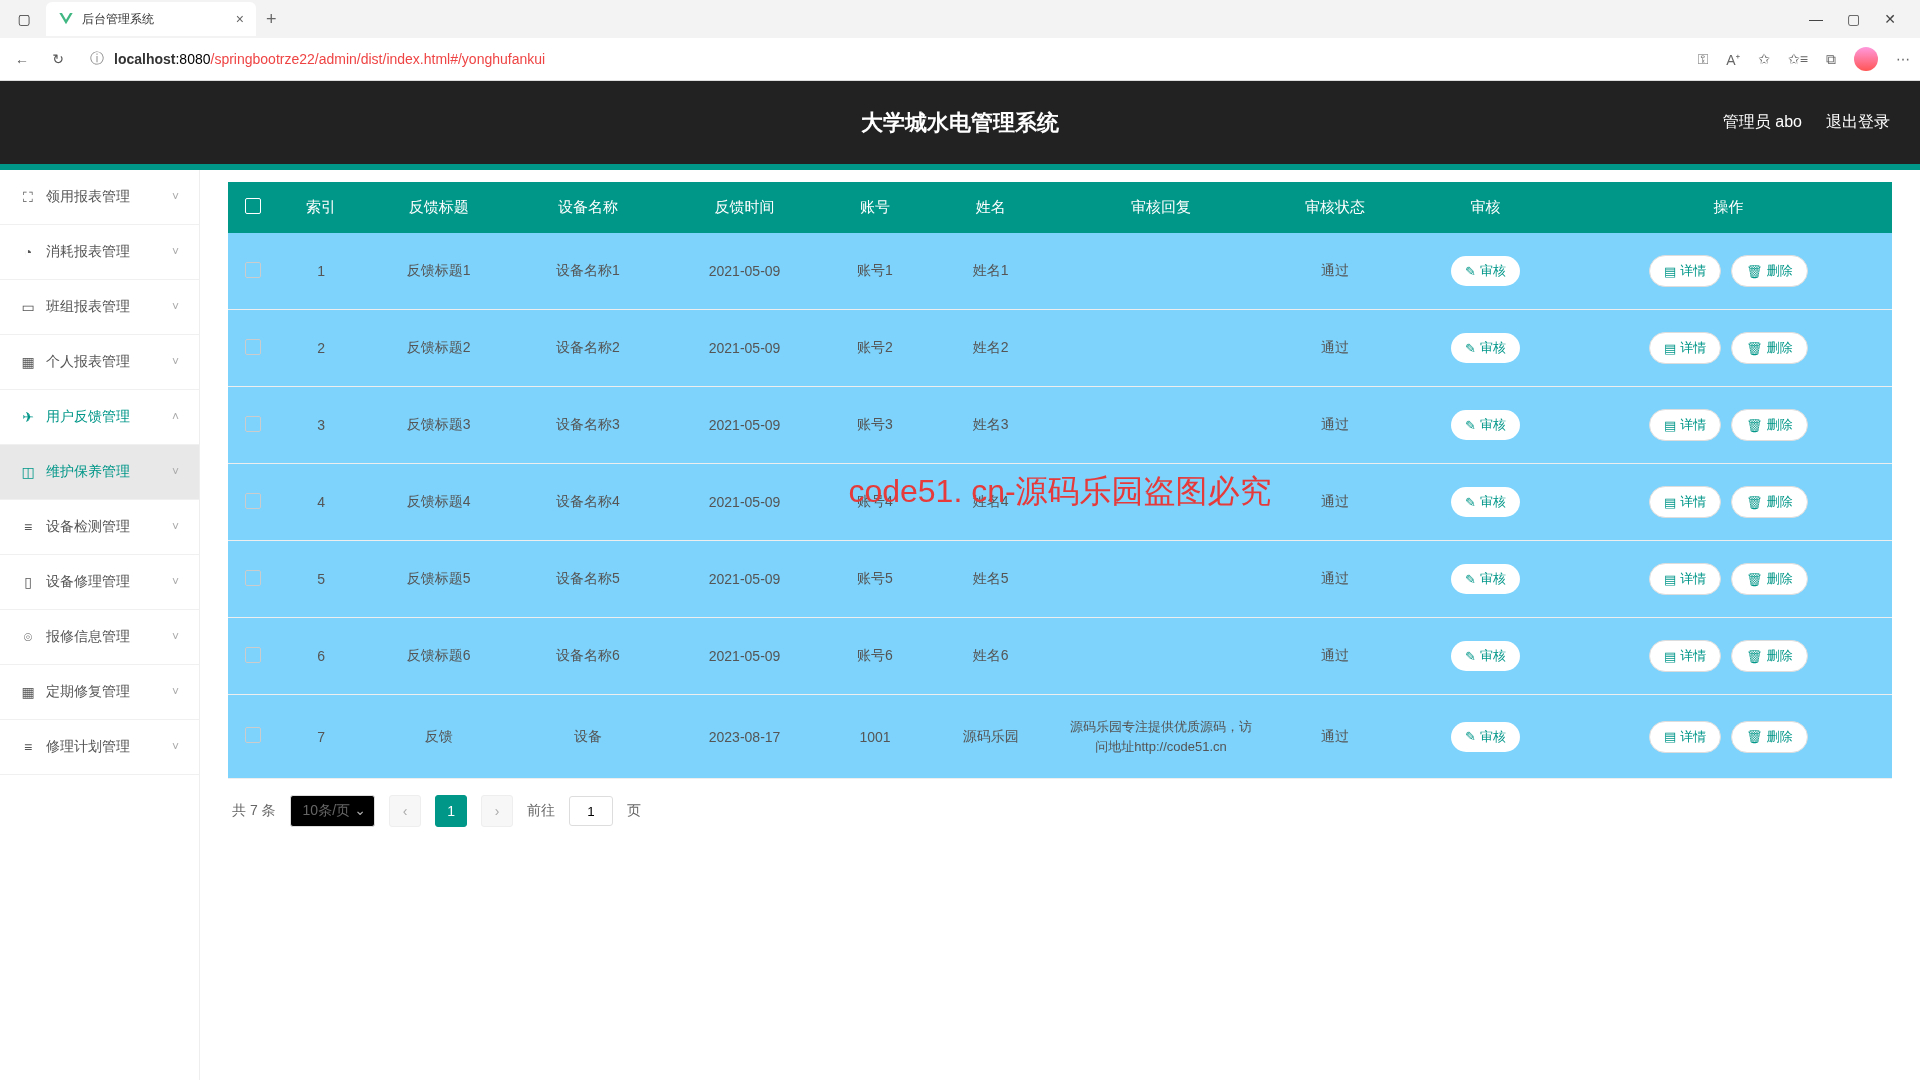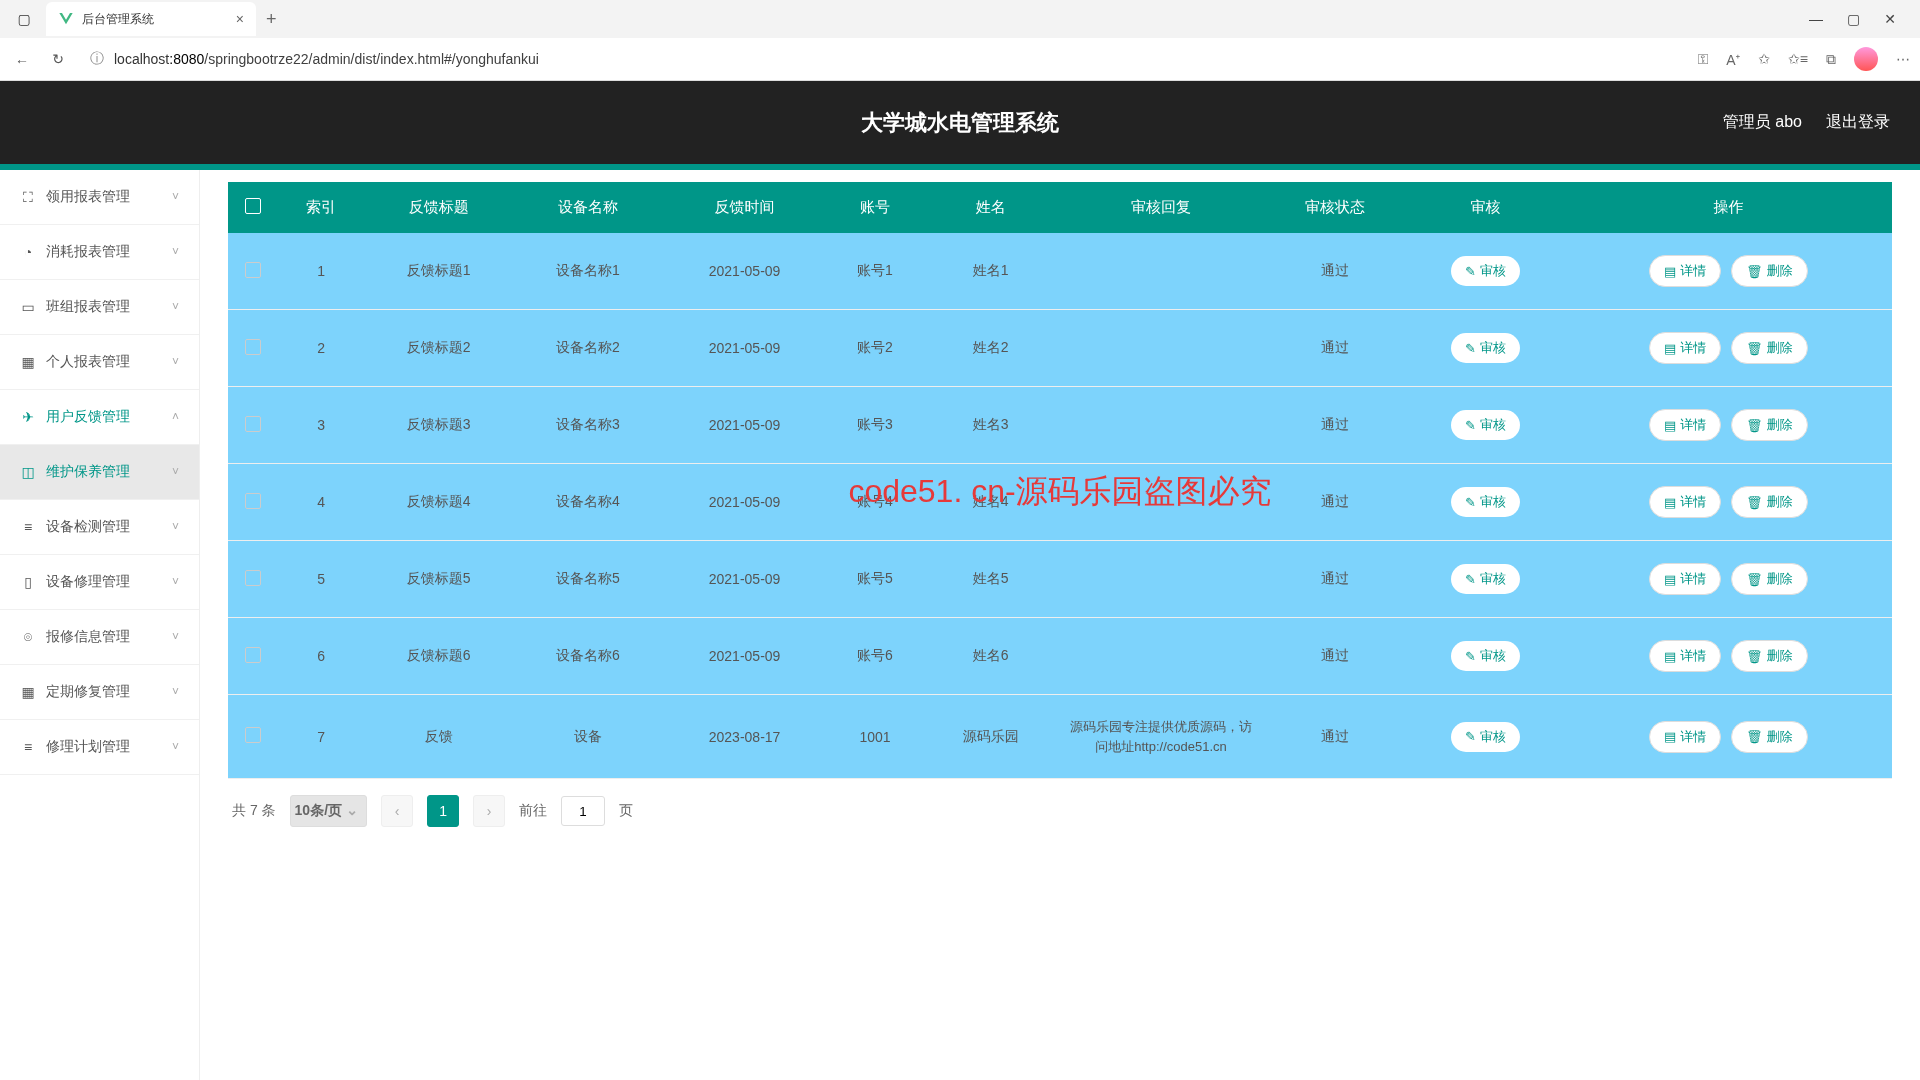--- a/index.html
+++ b/index.html
@@ -13,21 +13,21 @@
 .tab-title { flex: 1; font-size: 12px; color: #333; white-space: nowrap; overflow: hidden; }
 .tab-close { font-size: 14px; color: #666; cursor: pointer; }
 .new-tab { font-size: 18px; color: #666; margin-left: 10px; cursor: pointer; }
 .window-controls { margin-left: auto; display: flex; gap: 24px; padding-right: 16px; color: #444; }
 .window-controls span { cursor: pointer; font-size: 14px; }
 
 .address-bar { display: flex; align-items: center; height: 42px; padding: 0 10px; gap: 12px; background: #fff; }
 .nav-btn { width: 24px; height: 24px; display: flex; align-items: center; justify-content: center; color: #555; cursor: pointer; }
 .url-box { flex: 1; display: flex; align-items: center; gap: 10px; padding: 0 8px; height: 32px; }
 .url-text { font-size: 14px; color: #555; }
-.url-text .host { color: #333; }
+.url-text .host { color: #333; font-weight: bold; }
 .toolbar-icons { display: flex; gap: 18px; align-items: center; color: #666; }
 .avatar-circle { width: 24px; height: 24px; border-radius: 50%; background: linear-gradient(#f9d,#f55); }
 
 .app { height: calc(100vh - 80px); display: flex; flex-direction: column; }
 .app-header { background: #222; color: #fff; height: 83px; display: flex; align-items: center; justify-content: center; position: relative; }
 .app-title { font-size: 22px; font-weight: bold; }
 .header-right { position: absolute; right: 30px; display: flex; gap: 24px; font-size: 16px; }
 .header-right span { cursor: pointer; }
 .teal-bar { height: 6px; background: #009688; }
 
@@ -49,21 +49,21 @@
 th:first-child { width: 50px; }
 tbody tr { border-bottom: 1px solid #eee; }
 td { padding: 22px 8px; text-align: center; font-size: 14px; color: #555; vertical-align: middle; }
 td.reply-cell { max-width: 110px; font-size: 13px; line-height: 1.5; }
 .chk { width: 16px; height: 16px; border: 1px solid #ccc; display: inline-block; border-radius: 2px; cursor: pointer; }
 .chk.header { border-color: #fff; }
 .pill-btn { display: inline-flex; align-items: center; gap: 4px; border: 1px solid #ddd; border-radius: 18px; padding: 6px 14px; color: #009688; cursor: pointer; font-size: 13px; background: #fff; }
 .ops { display: flex; gap: 10px; justify-content: center; }
 
 .pagination { display: flex; align-items: center; gap: 14px; padding: 16px 4px; font-size: 14px; color: #666; }
-.page-size { border: 1px solid #ddd; padding: 6px 24px 6px 4px; border-radius: 3px; position: relative; cursor: pointer; background: #e5e5e5; font-weight: bold; }
+.page-size { border: 1px solid #ddd; padding: 6px 24px 6px 12px; border-radius: 3px; position: relative; cursor: pointer; background: #000000; }
 .page-size::after { content: "⌄"; position: absolute; right: 8px; color: #aaa; }
 .page-btn { width: 32px; height: 32px; border: 1px solid #eee; border-radius: 3px; display: flex; align-items: center; justify-content: center; color: #aaa; cursor: pointer; background: #f7f7f7; }
 .page-btn.active { background: #009688; color: #fff; border-color: #009688; }
 .page-input { width: 44px; height: 30px; border: 1px solid #ddd; border-radius: 3px; text-align: center; }
 </style>
 </head>
 <body>
 
 <div class="browser-chrome">
   <div class="tab-bar">
@@ -83,21 +83,21 @@
       <span>▢</span>
       <span>✕</span>
     </div>
   </div>
   <div class="address-bar">
     <div class="nav-btn">←</div>
     <div class="nav-btn">↻</div>
     <div class="url-box">
       <span style="color:#888">ⓘ</span>
       <span class="url-text">
-        <span class="host">localhost</span><span style="color:#000000">:8080</span><span style="color:#404040">/springbootrze22/admin/dist/index.html#/yonghufankui</span>
+        <span class="host">localhost</span><span style="color:#000000">:8080</span><span style="color:#ef4444">/springbootrze22/admin/dist/index.html#/yonghufankui</span>
       </span>
     </div>
     <div class="toolbar-icons">
       <span>⚿</span>
       <span>A⁺</span>
       <span>✩</span>
       <span>✩≡</span>
       <span>⧉</span>
       <span class="avatar-circle"></span>
       <span>⋯</span>

